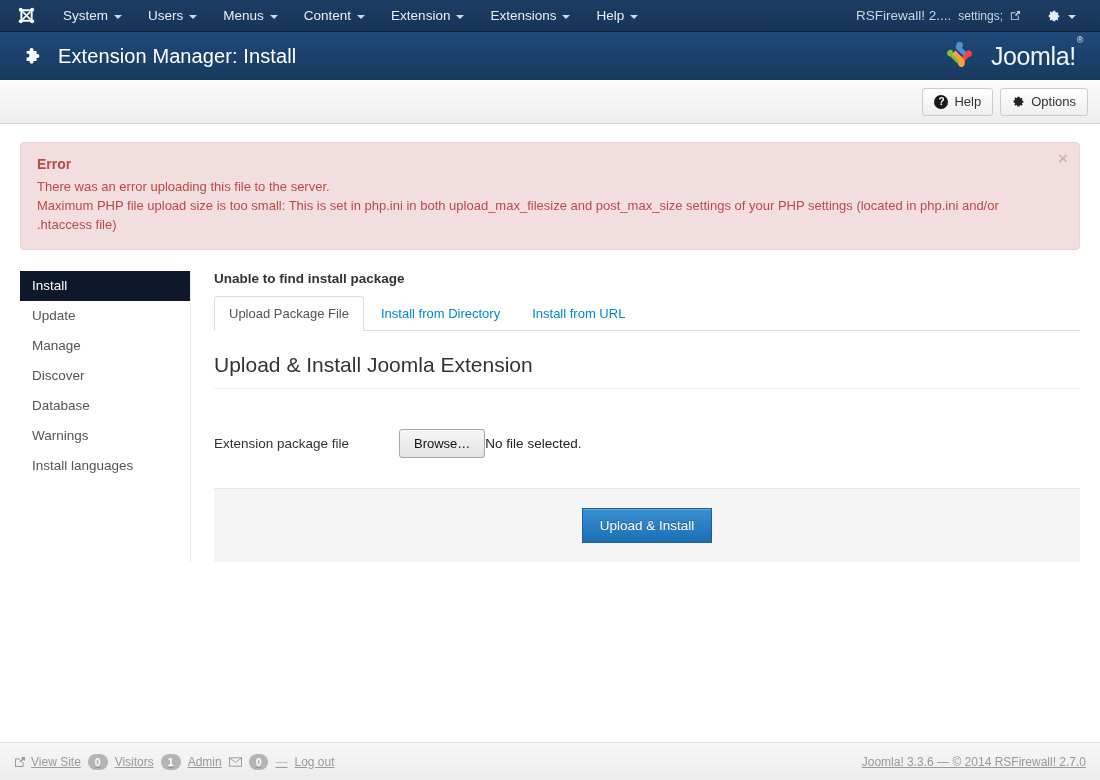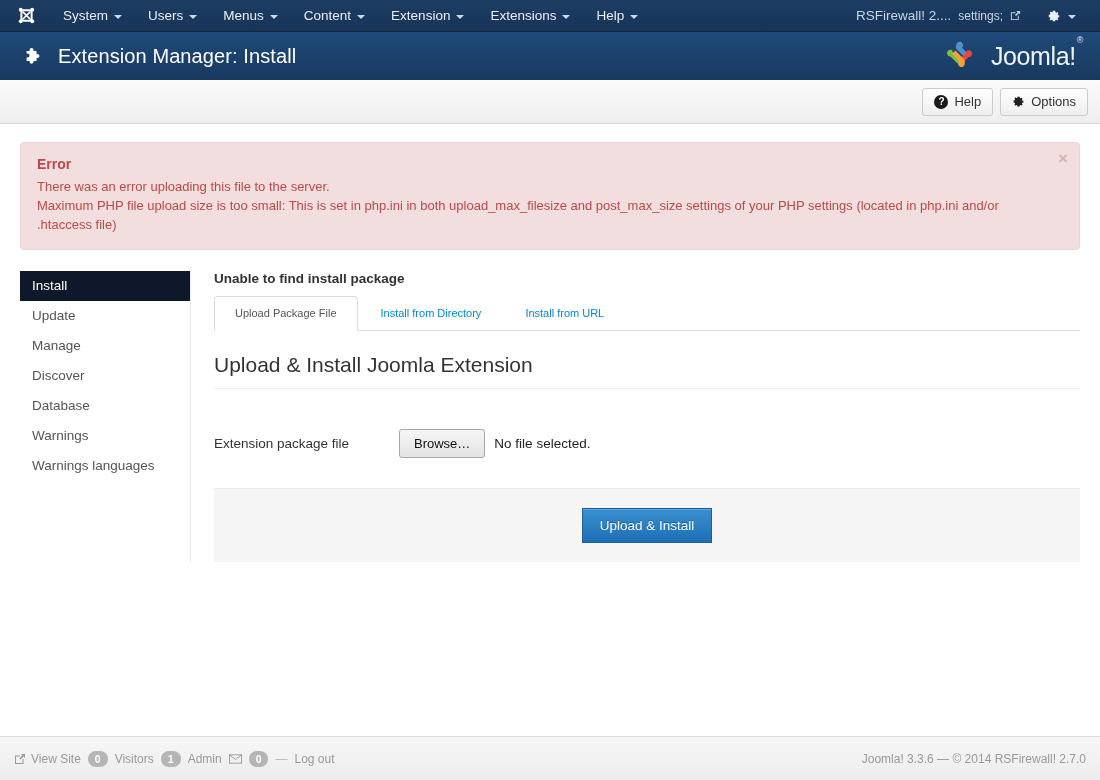--- a/index.html
+++ b/index.html
@@ -161,23 +161,23 @@
     font-size: 13.5px; font-weight: bold; color: #333333;
     margin-bottom: 9px;
   }
 
   .tabs {
     display: flex;
     border-bottom: 1px solid #dddddd;
     gap: 2px;
   }
   .tab {
-    font-size: 11px;
+    font-size: 13px;
     color: #0088cc;
-    padding: 8px 20px;
+    padding: 8px 14px;
     cursor: pointer;
     border: 1px solid transparent;
     border-bottom: none;
     border-radius: 4px 4px 0 0;
     position: relative; top: 1px;
     line-height: 17px;
   }
   .tab.active {
     color: #555555;
     background: #ffffff;
@@ -193,21 +193,21 @@
   }
 
   .form-row {
     display: flex; align-items: center;
     padding: 40px 0 30px 0;
   }
   .form-label {
     font-size: 13.5px; color: #333333;
     width: 185px; flex: 0 0 185px;
   }
-  .file-input { display: flex; align-items: center; gap: 9px; }
+  .file-input { display: flex; align-items: center; }
   .browse-btn {
     background: linear-gradient(to bottom, #f6f6f6 0%, #e3e3e3 100%);
     border: 1px solid #a8a8a8;
     border-radius: 3px;
     font-size: 13px; color: #111111;
     padding: 5px 14px;
     cursor: pointer;
     line-height: 17px;
   }
   .file-status { font-size: 13.5px; color: #222222; }
@@ -228,26 +228,26 @@
     cursor: pointer;
     text-shadow: 0 -1px 0 rgba(0,0,0,.3);
     box-shadow: inset 0 1px 0 rgba(255,255,255,.2);
     line-height: 17px;
   }
 
   
   .statusbar {
     position: absolute;
     left: 0; bottom: 0;
-    width: 1100px; height: 44px;
+    width: 1100px; height: 38px;
     background: linear-gradient(to bottom, #f7f7f7 0%, #ececec 100%);
     border-top: 1px solid #dcdcdc;
     display: flex; align-items: center;
     padding: 0 14px;
-    font-size: 12px; color: #999999;
+    font-size: 12px; color: #999999; text-decoration: underline;
   }
   .sb-left { display: flex; align-items: center; gap: 7px; }
   .sb-link { color: #999999; cursor: pointer; display: flex; align-items: center; gap: 5px; }
   .badge {
     background: #b5b5b5; color: #ffffff;
     border-radius: 9px; font-size: 10.5px; font-weight: bold;
     padding: 1px 7px; line-height: 14px;
     min-width: 19px; text-align: center;
   }
   .sb-sep { color: #bbbbbb; }
@@ -376,21 +376,21 @@
       <div class="side-item">
         <span>Discover</span>
       </div>
       <div class="side-item">
         <span>Database</span>
       </div>
       <div class="side-item">
         <span>Warnings</span>
       </div>
       <div class="side-item">
-        <span>Warnings languages</span>
+        <span>Install languages</span>
       </div>
     </div>
 
     <div class="panel">
       <div class="panel-heading">Unable to find install package</div>
 
       <div class="tabs">
         <div class="tab active">
           <span>Upload Package File</span>
         </div>

